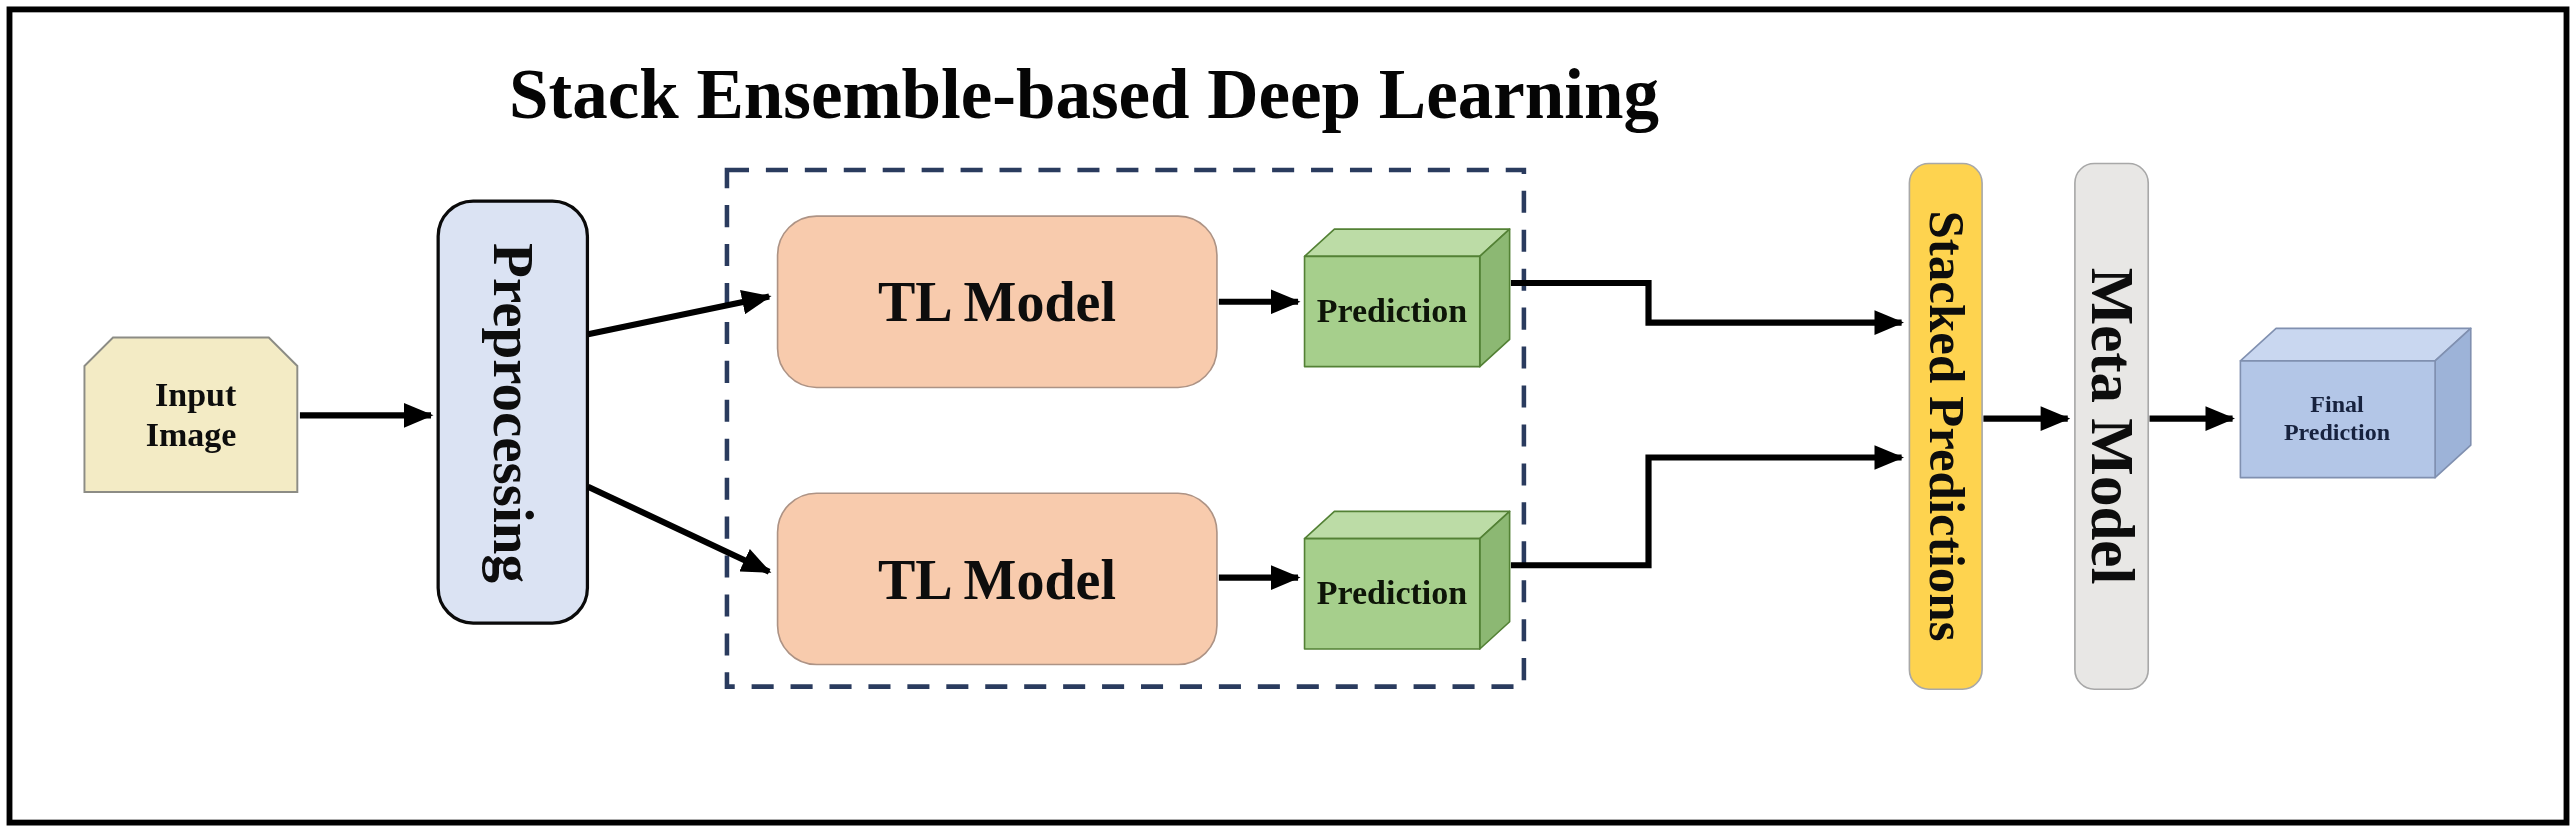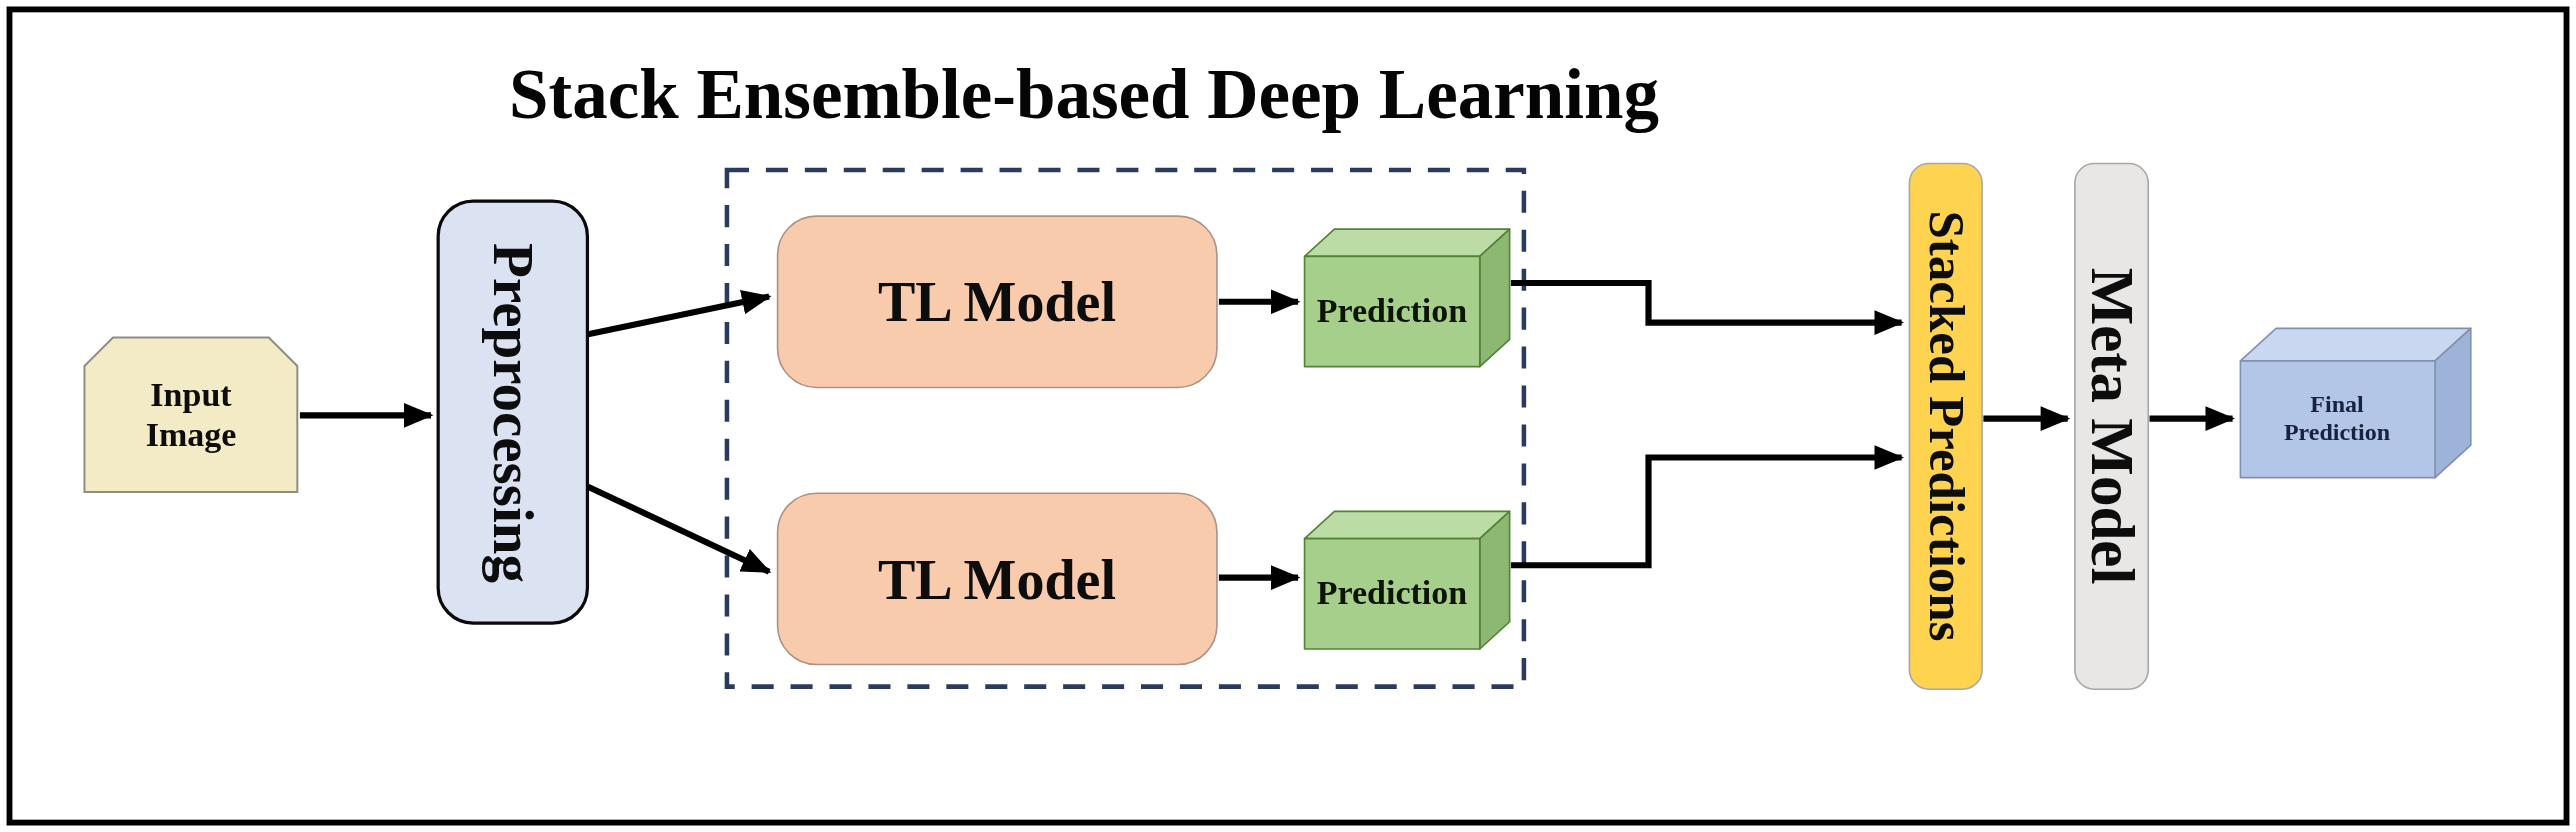--- a/index.html
+++ b/index.html
@@ -28,21 +28,21 @@
   }
   .title{
     position:absolute;
     left:1084px;top:54px;
     transform:translateX(-50%);
     font-size:71px;
     font-weight:bold;
     color:#050505;
     white-space:nowrap;
   }
-  .lbl-input{left:191px;top:415px;font-size:34px;}
+  .lbl-input{left:191px;top:415px;font-size:34px;text-align:right;}
   .lbl-preprocessing{left:513px;top:413px;font-size:57px;}
   .lbl-tl1{left:997px;top:302px;font-size:56px;}
   .lbl-tl2{left:997px;top:580px;font-size:56px;}
   .lbl-pred1{left:1392px;top:311px;font-size:34px;color:#0e1508;}
   .lbl-pred2{left:1392px;top:593px;font-size:34px;color:#0e1508;}
   .lbl-stacked{left:1946px;top:426px;font-size:51px;}
   .lbl-meta{left:2112px;top:426px;font-size:61px;}
   .lbl-final{left:2337px;top:419px;font-size:24px;color:#17223e;line-height:1.15;}
 </style>
 </head>

